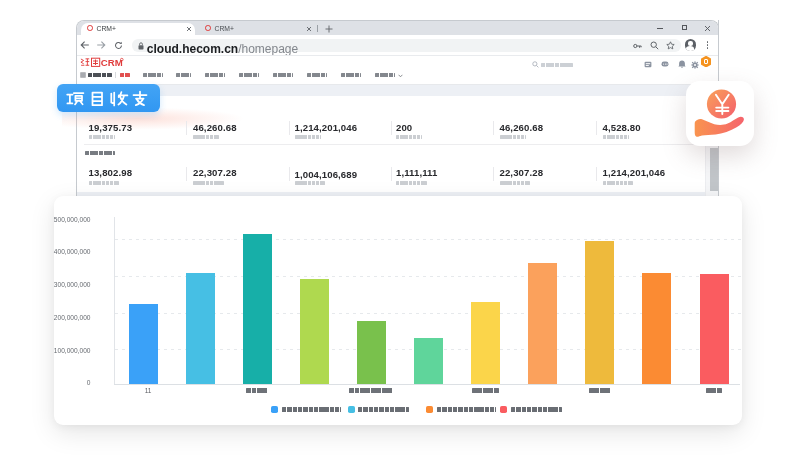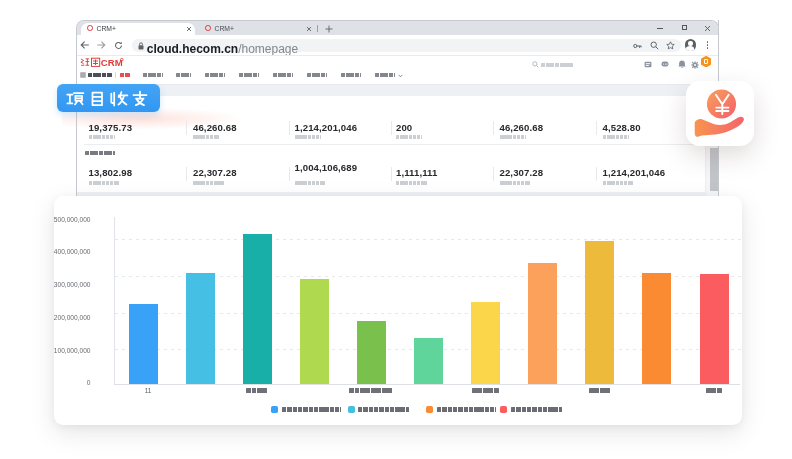--- a/index.html
+++ b/index.html
@@ -174,21 +174,21 @@
 <div class="div1" style="left:288.6px;top:121px;height:14px"></div>
 <div class="div1" style="left:391px;top:121px;height:14px"></div>
 <div class="div1" style="left:493.4px;top:121px;height:14px"></div>
 <div class="div1" style="left:595.8px;top:121px;height:14px"></div>
 
 <div class="abs" style="left:84px;top:143.7px;width:620px;height:1px;background:#ededef"></div>
 <div class="cjk c48 abs" style="left:84.5px;top:150.8px;width:30px;color:#787c82"></div>
 
 <div class="num" style="left:88.5px;top:167.4px">13,802.98</div>
 <div class="num" style="left:193px;top:167.4px">22,307.28</div>
-<div class="num" style="left:294.5px;top:162px">1,004,106,689</div>
+<div class="num" style="left:294.5px;top:169px">1,004,106,689</div>
 <div class="num" style="left:396px;top:167.4px">1,111,111</div>
 <div class="num" style="left:499.5px;top:167.4px">22,307.28</div>
 <div class="num" style="left:602.5px;top:167.4px">1,214,201,046</div>
 <div class="cjk c44 lab" style="left:88.5px;top:180.8px;width:30.8px"></div>
 <div class="cjk c44 lab" style="left:193px;top:180.8px;width:30.8px"></div>
 <div class="cjk c44 lab" style="left:294.5px;top:180.8px;width:30.8px"></div>
 <div class="cjk c44 lab" style="left:396px;top:180.8px;width:30.8px"></div>
 <div class="cjk c44 lab" style="left:499.5px;top:180.8px;width:30.8px"></div>
 <div class="cjk c44 lab" style="left:602.5px;top:180.8px;width:30.8px"></div>
 <div class="div1" style="left:186.2px;top:166.8px;height:14px"></div>

